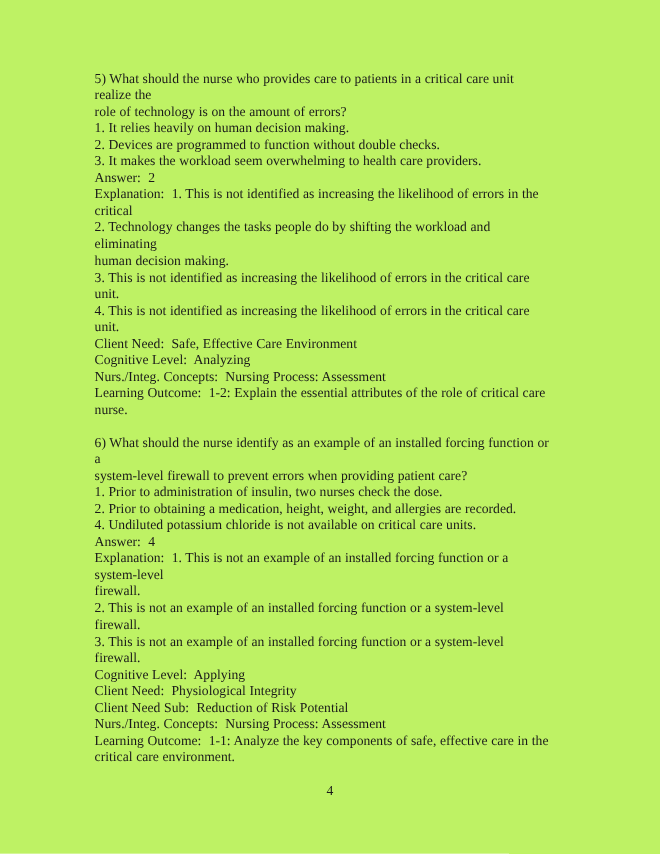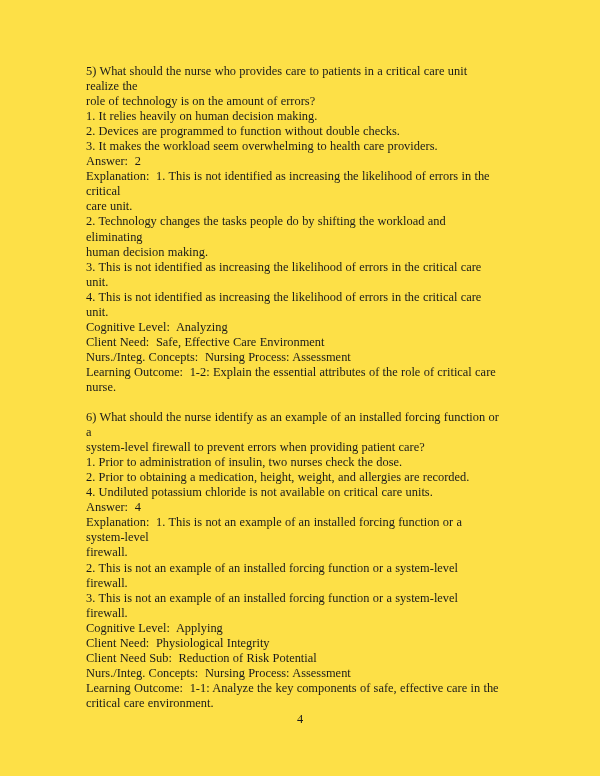--- a/index.html
+++ b/index.html
@@ -14,21 +14,21 @@
     font-family: "Liberation Serif", "DejaVu Serif", serif;
     color: #1a1a1a;
     overflow: hidden;
   }
   .page {
     position: absolute;
     left: 0;
     top: 0;
     width: 600px;
     height: 776px;
-    background: #fde047;
+    background: #bef264;
   }
   .content {
     position: absolute;
     left: 86px;
     top: 64px;
     width: 416px;
   }
   .block {
     margin: 0 0 15px 0;
   }
@@ -63,27 +63,26 @@
   <div class="content">
 
     <div class="block">
       <div class="line">5) What should the nurse who provides care to patients in a critical care unit realize the</div>
       <div class="line">role of technology is on the amount of errors?</div>
       <div class="line">1. It relies heavily on human decision making.</div>
       <div class="line">2. Devices are programmed to function without double checks.</div>
       <div class="line">3. It makes the workload seem overwhelming to health care providers.</div>
       <div class="line">Answer:  2</div>
       <div class="line">Explanation:  1. This is not identified as increasing the likelihood of errors in the critical</div>
-      <div class="line">care unit.</div>
       <div class="line">2. Technology changes the tasks people do by shifting the workload and eliminating</div>
       <div class="line">human decision making.</div>
       <div class="line">3. This is not identified as increasing the likelihood of errors in the critical care unit.</div>
       <div class="line">4. This is not identified as increasing the likelihood of errors in the critical care unit.</div>
+      <div class="line">Client Need:  Safe, Effective Care Environment</div>
       <div class="line">Cognitive Level:  Analyzing</div>
-      <div class="line">Client Need:  Safe, Effective Care Environment</div>
       <div class="line">Nurs./Integ. Concepts:  Nursing Process: Assessment</div>
       <div class="line">Learning Outcome:  1-2: Explain the essential attributes of the role of critical care nurse.</div>
     </div>
 
     <div class="block">
       <div class="line">6) What should the nurse identify as an example of an installed forcing function or a</div>
       <div class="line">system-level firewall to prevent errors when providing patient care?</div>
       <div class="line">1. Prior to administration of insulin, two nurses check the dose.</div>
       <div class="line">2. Prior to obtaining a medication, height, weight, and allergies are recorded.</div>
       <div class="line">4. Undiluted potassium chloride is not available on critical care units.</div>

